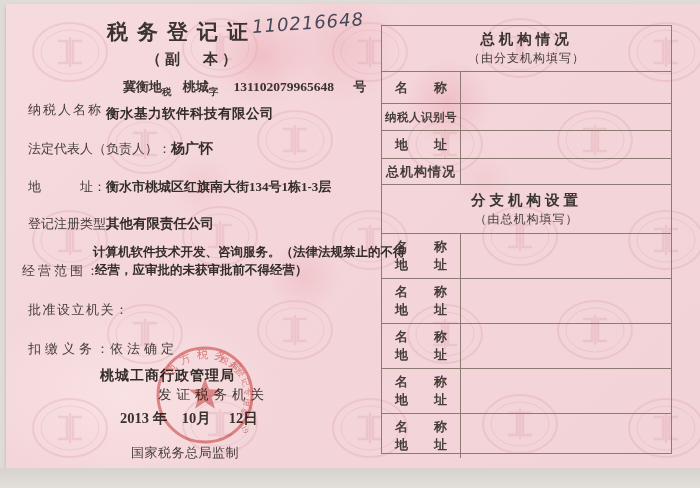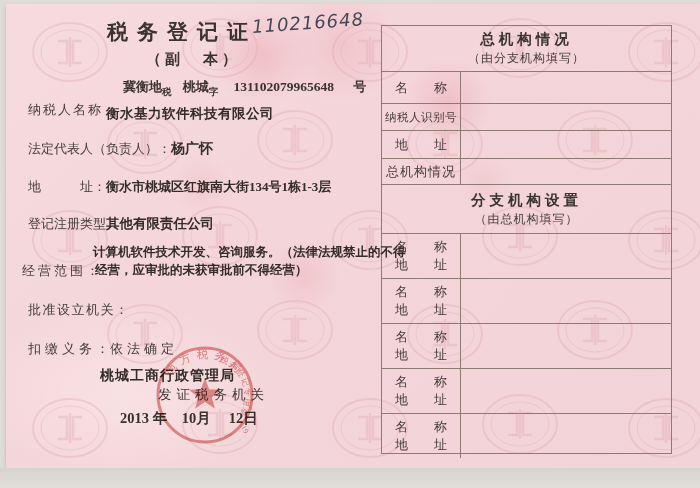--- a/index.html
+++ b/index.html
@@ -49,21 +49,21 @@
     display:flex;flex-direction:column;align-items:center;justify-content:center;
     border-bottom:1px solid #8d7a73;text-align:center;
   }
   .tbl .hdr .t1{font-size:14.5px;font-weight:bold;letter-spacing:4px;color:#3a332e;}
   .tbl .hdr .t2{font-size:12px;letter-spacing:1px;margin-top:1px;}
   .row{display:flex;border-bottom:1px solid #8d7a73;}
   .row:last-child{border-bottom:none;}
   .cell-l{
     width:79px;border-right:1px solid #8d7a73;display:flex;
     align-items:center;justify-content:center;flex-direction:column;
-    box-sizing:border-box;padding:1px 2px;text-align:center;
+    box-sizing:border-box;padding:1px 2px;text-align:center;font-weight:bold;
   }
   .cell-v{flex:1;}
   .small-lbl{font-size:11.5px;letter-spacing:0.5px;}
   .grp{flex:1;}
   .grp .cell-l{justify-content:space-around;padding:4px 2px;}
   .seal{position:absolute;left:146px;top:338px;mix-blend-mode:multiply;opacity:.78;}
   .edge-b{position:absolute;left:0;top:468px;width:700px;height:20px;background:linear-gradient(#d6d2cd,#e2ded9);}
 </style>
 </head>
 <body>
@@ -131,20 +131,21 @@
     <div class="txt b" style="left:89px;top:258px;font-size:12.5px;">经营，应审批的未获审批前不得经营）</div>
 
     <div class="txt lbl" style="left:22px;top:297px;letter-spacing:1.5px;">批准设立机关：</div>
 
     <div class="txt lbl" style="left:22px;top:336px;letter-spacing:4px;">扣缴义务：</div>
     <div class="txt" style="left:104px;top:336px;font-size:13px;letter-spacing:4px;">依法确定</div>
 
     <div class="txt b" style="left:94px;top:363px;font-size:14px;letter-spacing:1px;">桃城工商行政管理局</div>
     <div class="txt" style="left:152px;top:382px;font-size:13.5px;letter-spacing:5px;color:#3f3732;">发证税务机关</div>
     <div class="txt" style="left:114px;top:405px;font-size:14.5px;font-weight:bold;color:#37302b;">2013 年　10月　 12日</div>
+    <div class="txt" style="left:125px;top:440px;font-size:13px;letter-spacing:0.5px;">国家税务总局监制</div>
 
     <svg class="seal" width="106" height="106" viewBox="0 0 106 106">
       <defs>
         <path id="arcTop" d="M 13 66 A 41 41 0 1 1 93 66" fill="none"></path>
         <path id="arcRight" d="M 62 18 A 36 36 0 0 1 88 72" fill="none"></path>
       </defs>
       <circle cx="53" cy="53" r="47" fill="none" stroke="#cf4f4a" stroke-width="3" opacity=".75"></circle>
       <path d="M53 36 L57.1 47.3 L69.2 47.7 L59.7 55.2 L63 66.8 L53 60 L43 66.8 L46.3 55.2 L36.8 47.7 L48.9 47.3 Z" fill="#cf4f4a" opacity=".72"></path>
       <text font-size="11.5" fill="#cf4f4a" opacity=".8" letter-spacing="5">
         <textPath href="#arcTop" startOffset="50%" text-anchor="middle">地方税务局</textPath>

